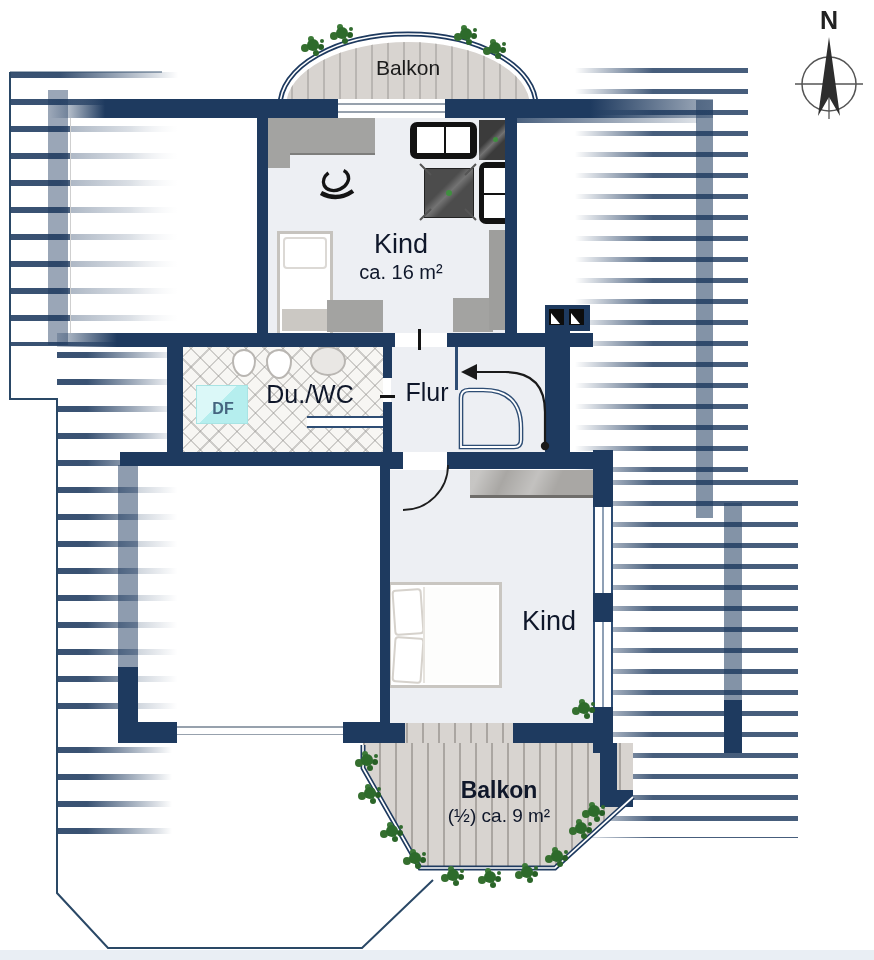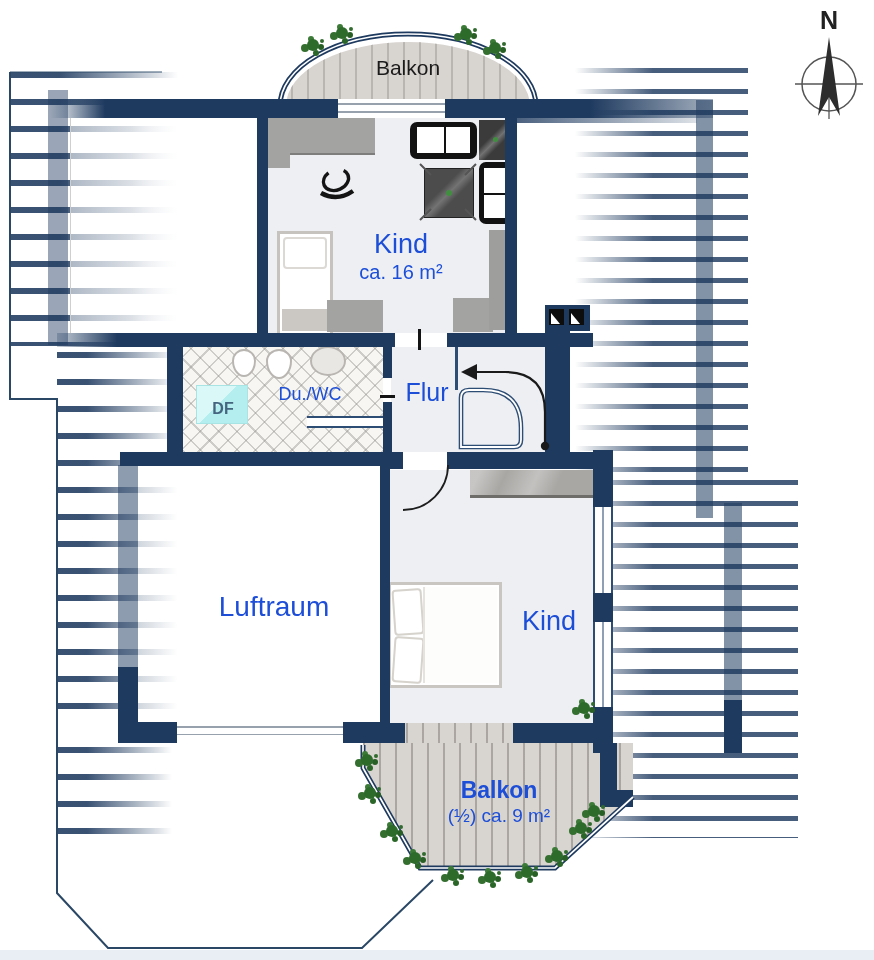--- a/index.html
+++ b/index.html
@@ -20,21 +20,21 @@
   .floor{position:absolute;background:#edeff3;z-index:2;}
   .winh{position:absolute;z-index:5;background:#fff;
         background-image:linear-gradient(to bottom, transparent 0 4px,#97a1ad 4px 5.5px,
         transparent 5.5px 12px,#97a1ad 12px 13.5px,transparent 13.5px);}
   .winv{position:absolute;z-index:5;background:#fff;border-left:2px solid #2e4d74;border-right:2px solid #2e4d74;
         background-image:linear-gradient(to right, transparent 0 7px,#8fa0b5 7px 9px,transparent 9px);}
   .gray{position:absolute;background:#a3a3a1;z-index:3;}
   .wood{position:absolute;z-index:2;background-color:#d8d4d0;
         background-image:repeating-linear-gradient(to right, rgba(125,120,115,.5) 0 1.6px,
         rgba(255,255,255,0) 1.6px 16px);}
-  .lbl{position:absolute;z-index:9;transform:translate(-50%,-50%);color:#1d4ed8;white-space:nowrap;}
+  .lbl{position:absolute;z-index:9;transform:translate(-50%,-50%);color:#0f172a;white-space:nowrap;}
   .plant{position:absolute;z-index:7;width:26px;height:24px;transform:translate(-50%,-50%);}
   .plant::before{content:"";position:absolute;left:8px;top:6px;width:12px;height:12px;border-radius:50%;
         background:#2d6b2b;
         box-shadow:-8px 3px 0 -2px #356f2f, 8px 2px 0 -3px #275f25,
                    -2px -6px 0 -3px #3c7a38, 3px 8px 0 -3px #2b6629, 9px -4px 0 -4px #316b2f;}
   .tiles{position:absolute;z-index:2;background-color:#f7f6f3;
         background-image:
           repeating-linear-gradient(45deg, rgba(140,138,135,.38) 0 1.6px, transparent 1.6px 13px),
           repeating-linear-gradient(-45deg, rgba(140,138,135,.38) 0 1.6px, transparent 1.6px 13px);}
   .fixture{position:absolute;z-index:3;background:#fff;border:2px solid #b9b6b2;}
@@ -220,22 +220,21 @@
   <div class="plant" style="left:452px;top:875px;"></div>
   <div class="plant" style="left:489px;top:877px;"></div>
   <div class="plant" style="left:526px;top:872px;"></div>
   <div class="plant" style="left:556px;top:856px;"></div>
   <div class="plant" style="left:580px;top:828px;"></div>
   <div class="plant" style="left:593px;top:811px;"></div>
   <div class="plant" style="left:583px;top:708px;"></div>
 
   <div class="lbl" style="left:401px;top:244px;font-size:27px;">Kind</div>
   <div class="lbl" style="left:401px;top:272px;font-size:20px;">ca. 16 m²</div>
-  <div class="lbl" style="left:310px;top:394px;font-size:18px;">Du./WC</div>
+  <div class="lbl" style="left:310px;top:394px;font-size:25px;">Du./WC</div>
   <div class="lbl" style="left:427px;top:392px;font-size:25px;">Flur</div>
   <div class="lbl" style="left:223px;top:409px;font-size:16px;font-weight:bold;color:#44657f;">DF</div>
-  <div class="lbl" style="left:274px;top:607px;font-size:28px;">Luftraum</div>
   <div class="lbl" style="left:549px;top:621px;font-size:27px;">Kind</div>
   <div class="lbl" style="left:499px;top:790px;font-size:23px;font-weight:700;">Balkon</div>
   <div class="lbl" style="left:499px;top:816px;font-size:19px;">(½) ca. 9 m²</div>
 
   <div class="abs" style="left:0;top:950px;width:874px;height:10px;background:#e9eef4;z-index:0;"></div>
 </div>
 
 </body></html>

